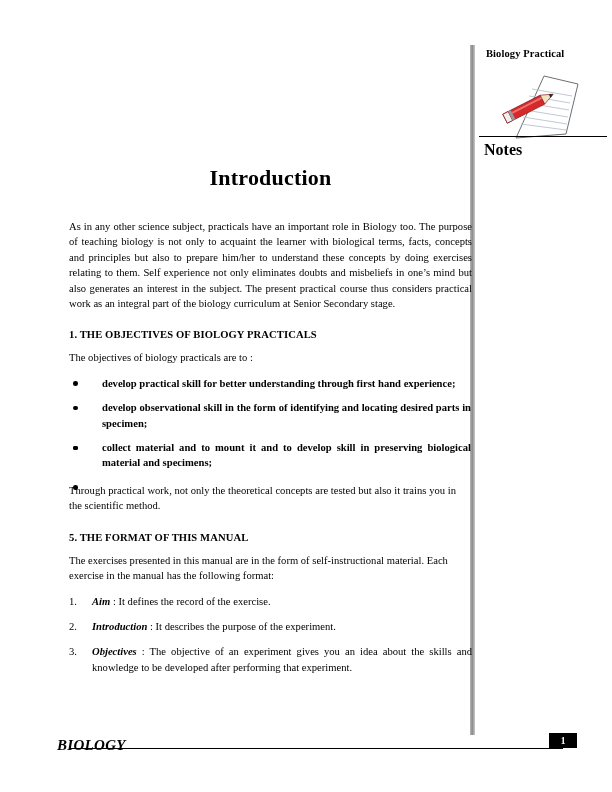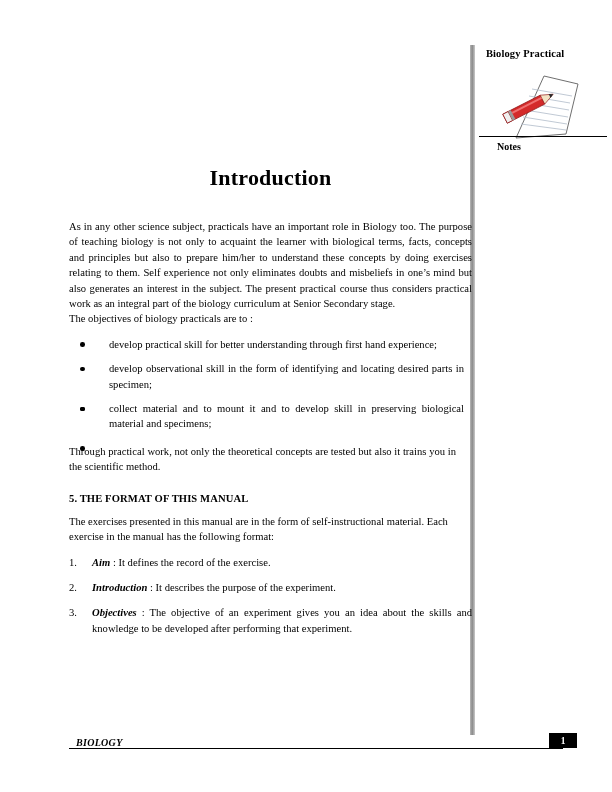--- a/index.html
+++ b/index.html
@@ -50,23 +50,22 @@
     top: 136px;
     width: 128px;
     height: 0;
     border-top: 1.3px solid #000;
   }
 
   .notes-label {
     position: absolute;
     left: 484px;
     top: 141px;
-    font-size: 10px;
-    font-weight: bold;
-    margin-left: 13px;
+    font-size: 16px;
+    font-weight: bold;
   }
 
   .note-icon {
     position: absolute;
     left: 482px;
     top: 72px;
     width: 106px;
     height: 70px;
   }
 
@@ -80,43 +79,44 @@
 
   .doc-title {
     font-size: 22px;
     font-weight: bold;
     text-align: center;
     margin: 0 0 28px 0;
     letter-spacing: 0.2px;
   }
 
   p.body {
-    margin: 0 0 0 0;
+    margin: 0 0 16px 0;
     font-size: 10.6px;
     line-height: 15.4px;
     text-align: justify;
   }
 
   h2.section {
     font-size: 10.6px;
     font-weight: bold;
     margin: 18px 0 10px 0;
     letter-spacing: 0.1px;
   }
 
   p.lead {
     margin: 0 0 10px 0;
     font-size: 10.6px;
     line-height: 15.4px;
   }
 
   ul.bullets {
     list-style: none;
-    margin: 8px;
+    margin: 1px;
     padding: 0;
+    font-weight: bold;
   }
   ul.bullets li {
     position: relative;
     padding-left: 32px;
     margin-bottom: 9px;
     font-size: 10.6px;
     line-height: 15.4px;
     text-align: justify;
   }
   ul.bullets li .dot {
@@ -164,23 +164,23 @@
   .footer-rule {
     position: absolute;
     left: 69px;
     top: 748px;
     width: 494px;
     height: 0;
     border-top: 1.4px solid #000;
   }
   .footer-label {
     position: absolute;
-    left: 76px;
+    left: 57px;
     top: 737px;
-    font-size: 10px;
+    font-size: 15px;
     font-weight: bold;
     font-style: italic;
     letter-spacing: 0.3px;
   }
   .page-box {
     position: absolute;
     left: 549px;
     top: 733px;
     width: 28px;
     height: 15px;
@@ -237,20 +237,21 @@
 
   <div class="notes-rule"></div>
   <div class="notes-label">Notes</div>
 
   <div class="content">
 
     <h1 class="doc-title">Introduction</h1>
 
     <p class="body">As in any other science subject, practicals have an important role in Biology too. The purpose of teaching biology is not only to acquaint the learner with biological terms, facts, concepts and principles but also to prepare him/her to understand these concepts by doing exercises relating to them. Self experience not only eliminates doubts and misbeliefs in one’s mind but also generates an interest in the subject. The present practical course thus considers practical work as an integral part of the biology curriculum at Senior Secondary stage.</p>
 
+    <h2 class="section">1. THE OBJECTIVES OF BIOLOGY PRACTICALS</h2>
 
     <p class="lead">The objectives of biology practicals are to :</p>
 
     <ul class="bullets">
       <li>
         <span class="dot"></span>
         <span>develop practical skill for better understanding through first hand experience;</span>
       </li>
       <li>
         <span class="dot"></span>

